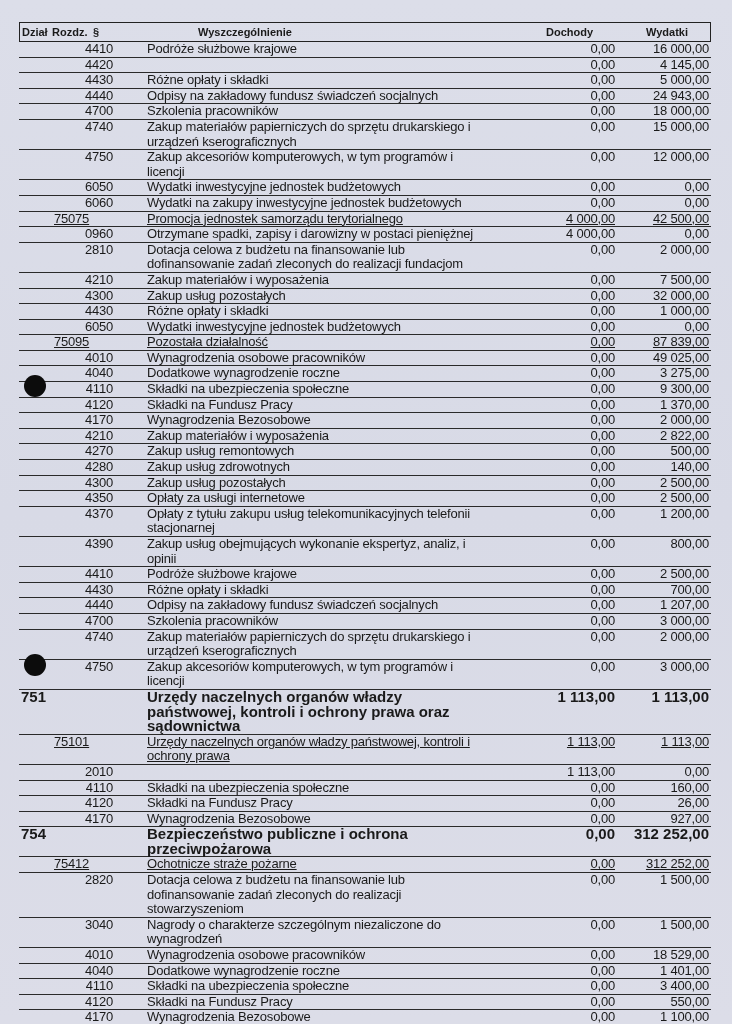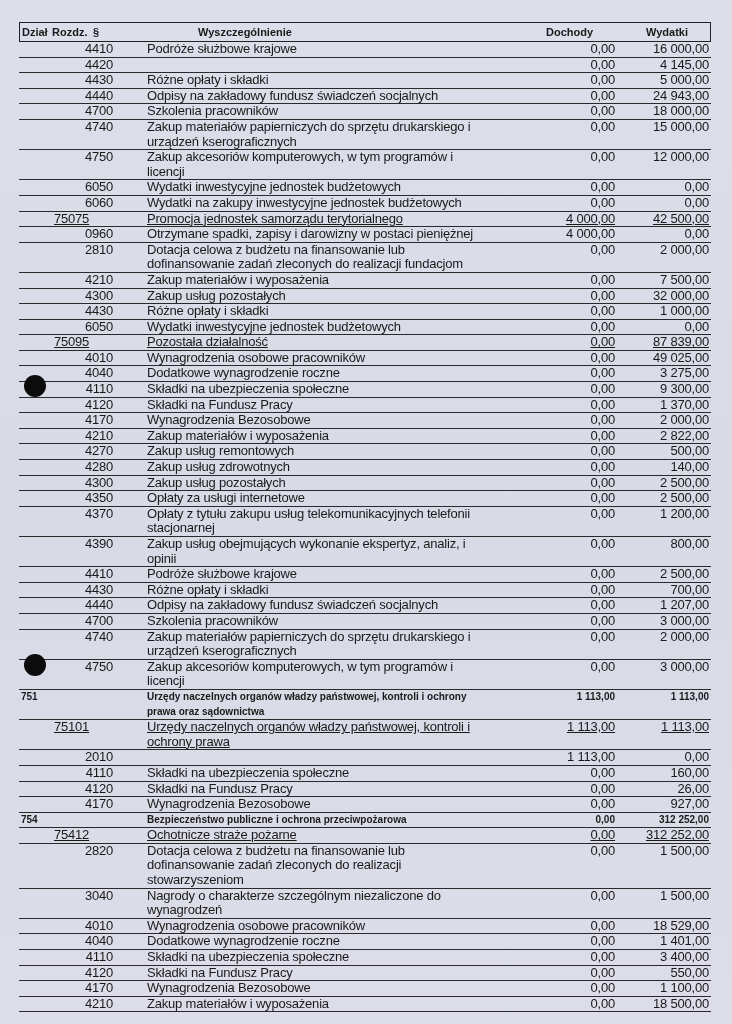--- a/index.html
+++ b/index.html
@@ -34,21 +34,21 @@
     font-size: 13px; line-height: 14.6px; min-height: 14.6px;
     letter-spacing: -0.2px;
   }
   .row .c-dzial { position: absolute; left: 2px; top: 0; font-weight: bold; }
   .row .c-rozdz { position: absolute; left: 35px; top: 0; text-decoration: underline; }
   .row .c-par { position: absolute; left: 64px; width: 30px; text-align: right; top: 0; }
   .row .c-desc { margin-left: 128px; width: 340px; display: block; padding-right: 0; }
   .row .c-doch { position: absolute; right: 96px; top: 0; text-align: right; }
   .row .c-wyd { position: absolute; right: 2px; top: 0; text-align: right; }
   .row.sub .c-desc, .row.sub .c-doch, .row.sub .c-wyd { text-decoration: underline; }
-  .row.dept { font-weight: bold; font-size: 10px; letter-spacing: 0; }
+  .row.dept { font-weight: bold; font-size: 15px; letter-spacing: 0; }
   .row.dept .c-desc { width: 330px; }
 
   .punch {
     position: absolute; width: 22px; height: 22px; border-radius: 50%;
     background: #0c0c0c;
   }
   .footer {
     position: absolute; left: 19px; top: 993px; width: 660px; height: 15px;
     background: repeating-linear-gradient(45deg, #8c8e96 0 1px, #a5a7b0 1px 2px);
     border-top: 1px solid #666;

